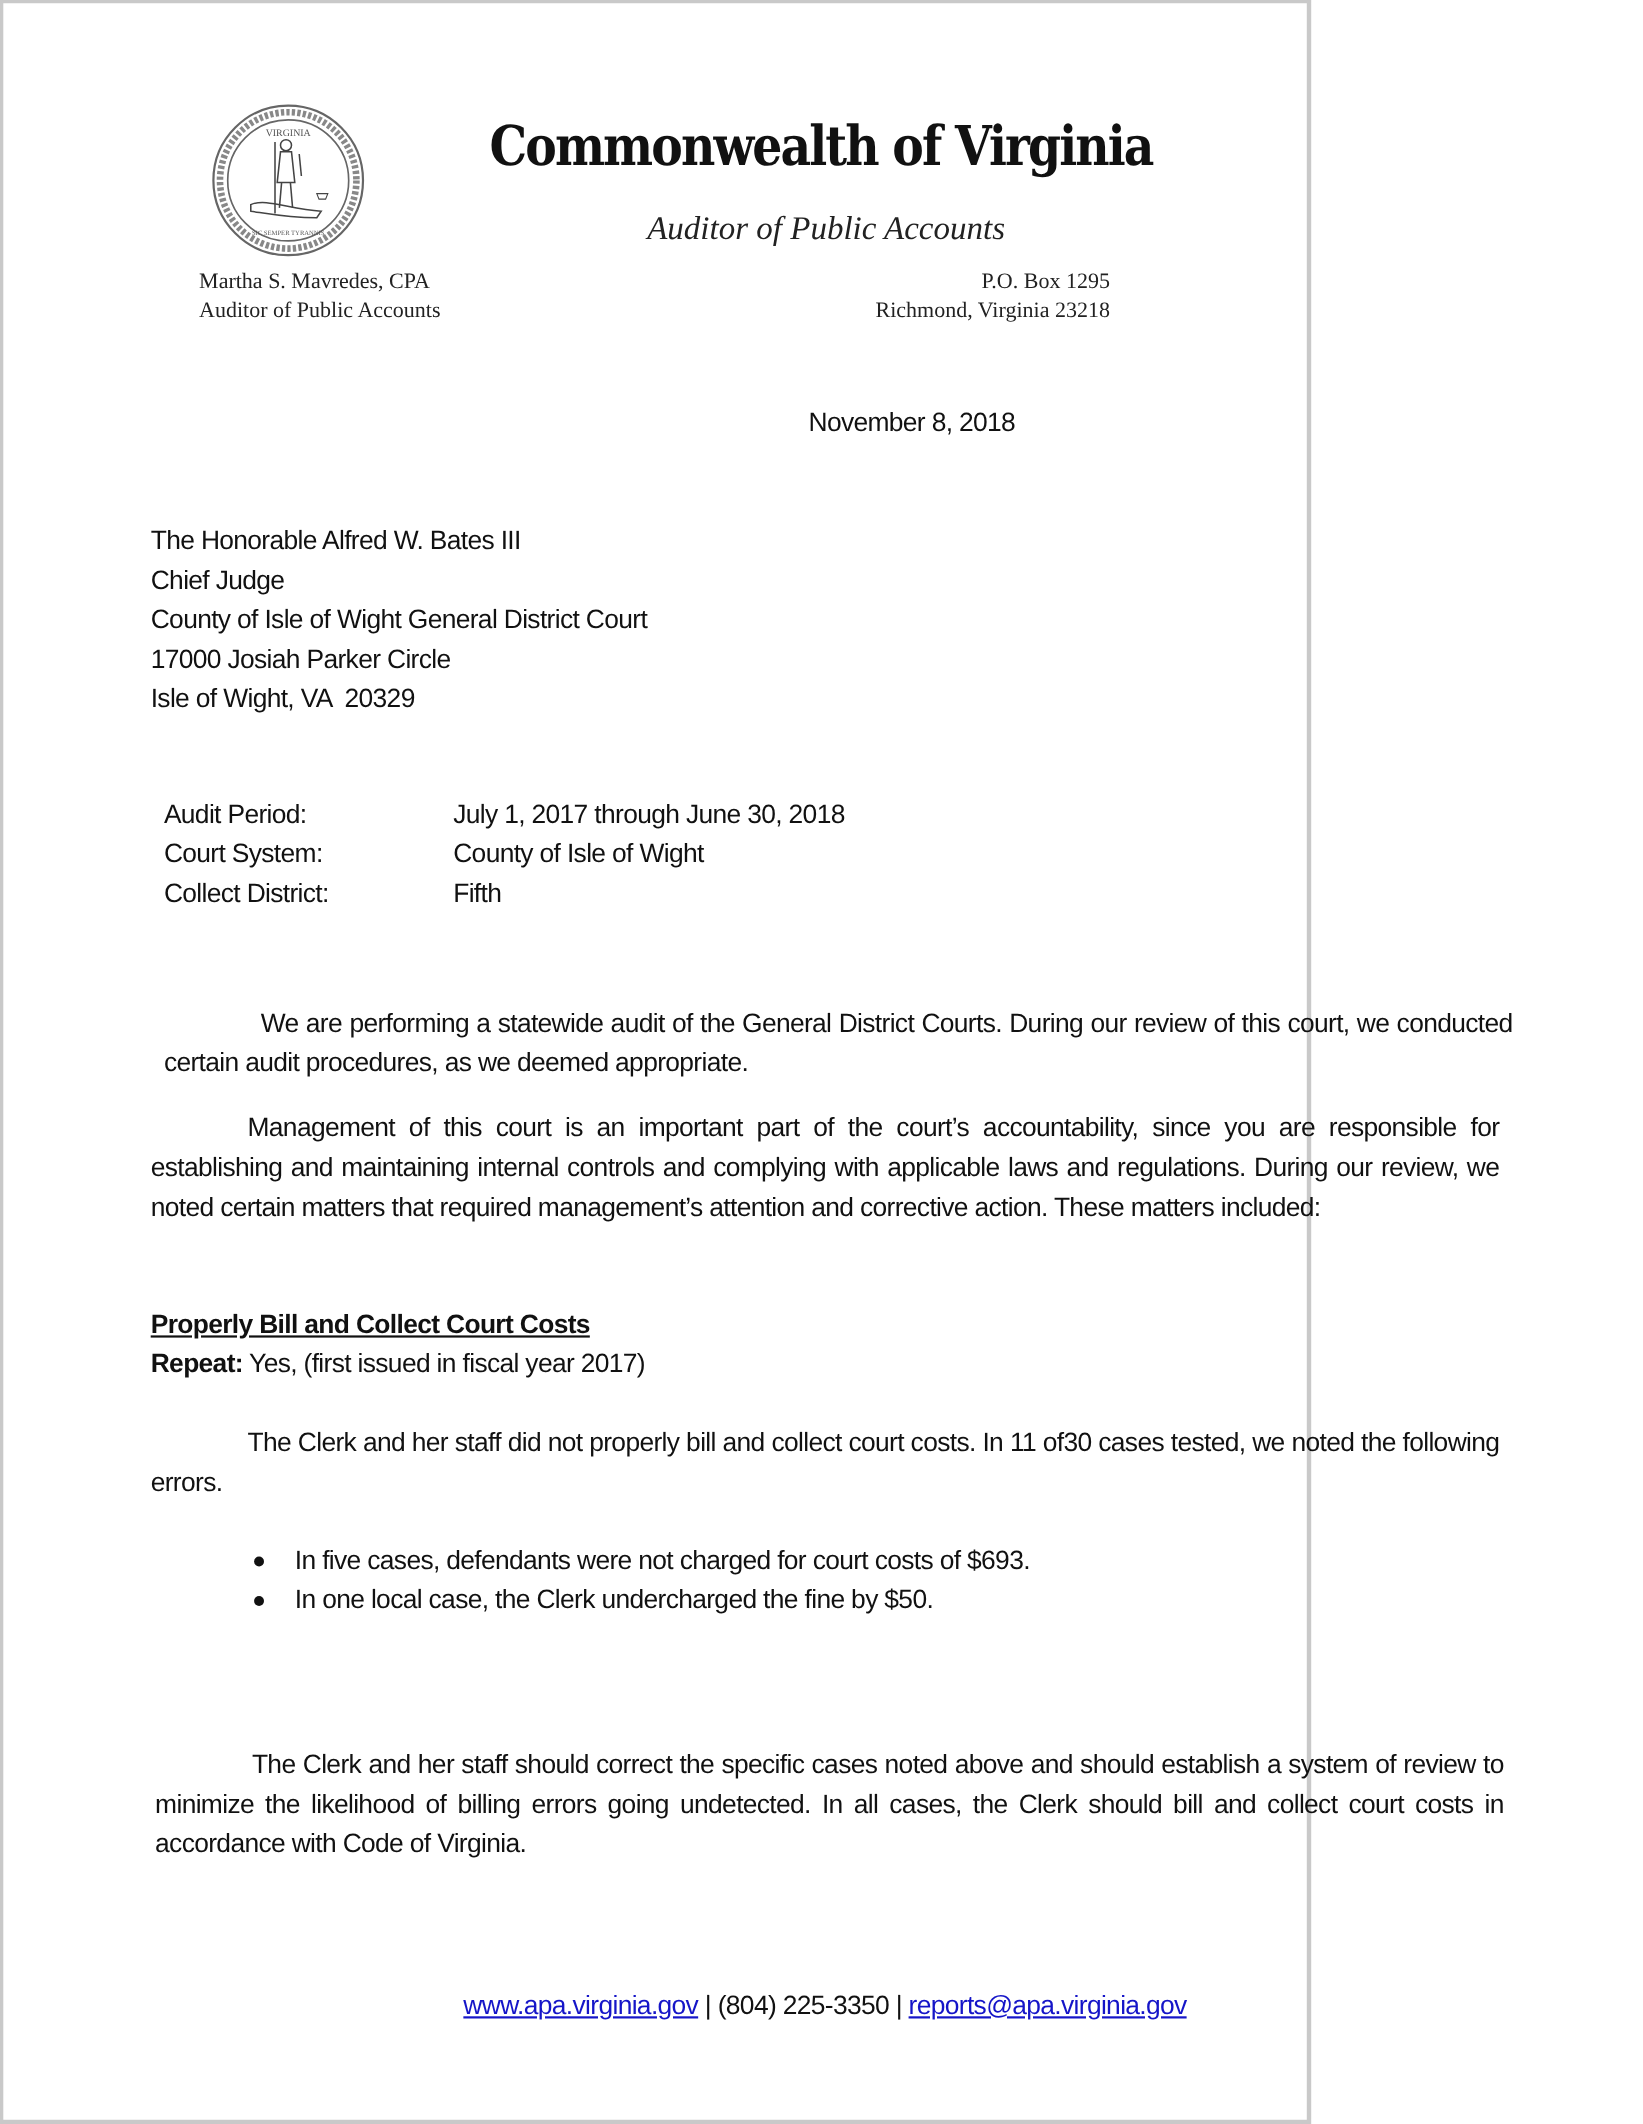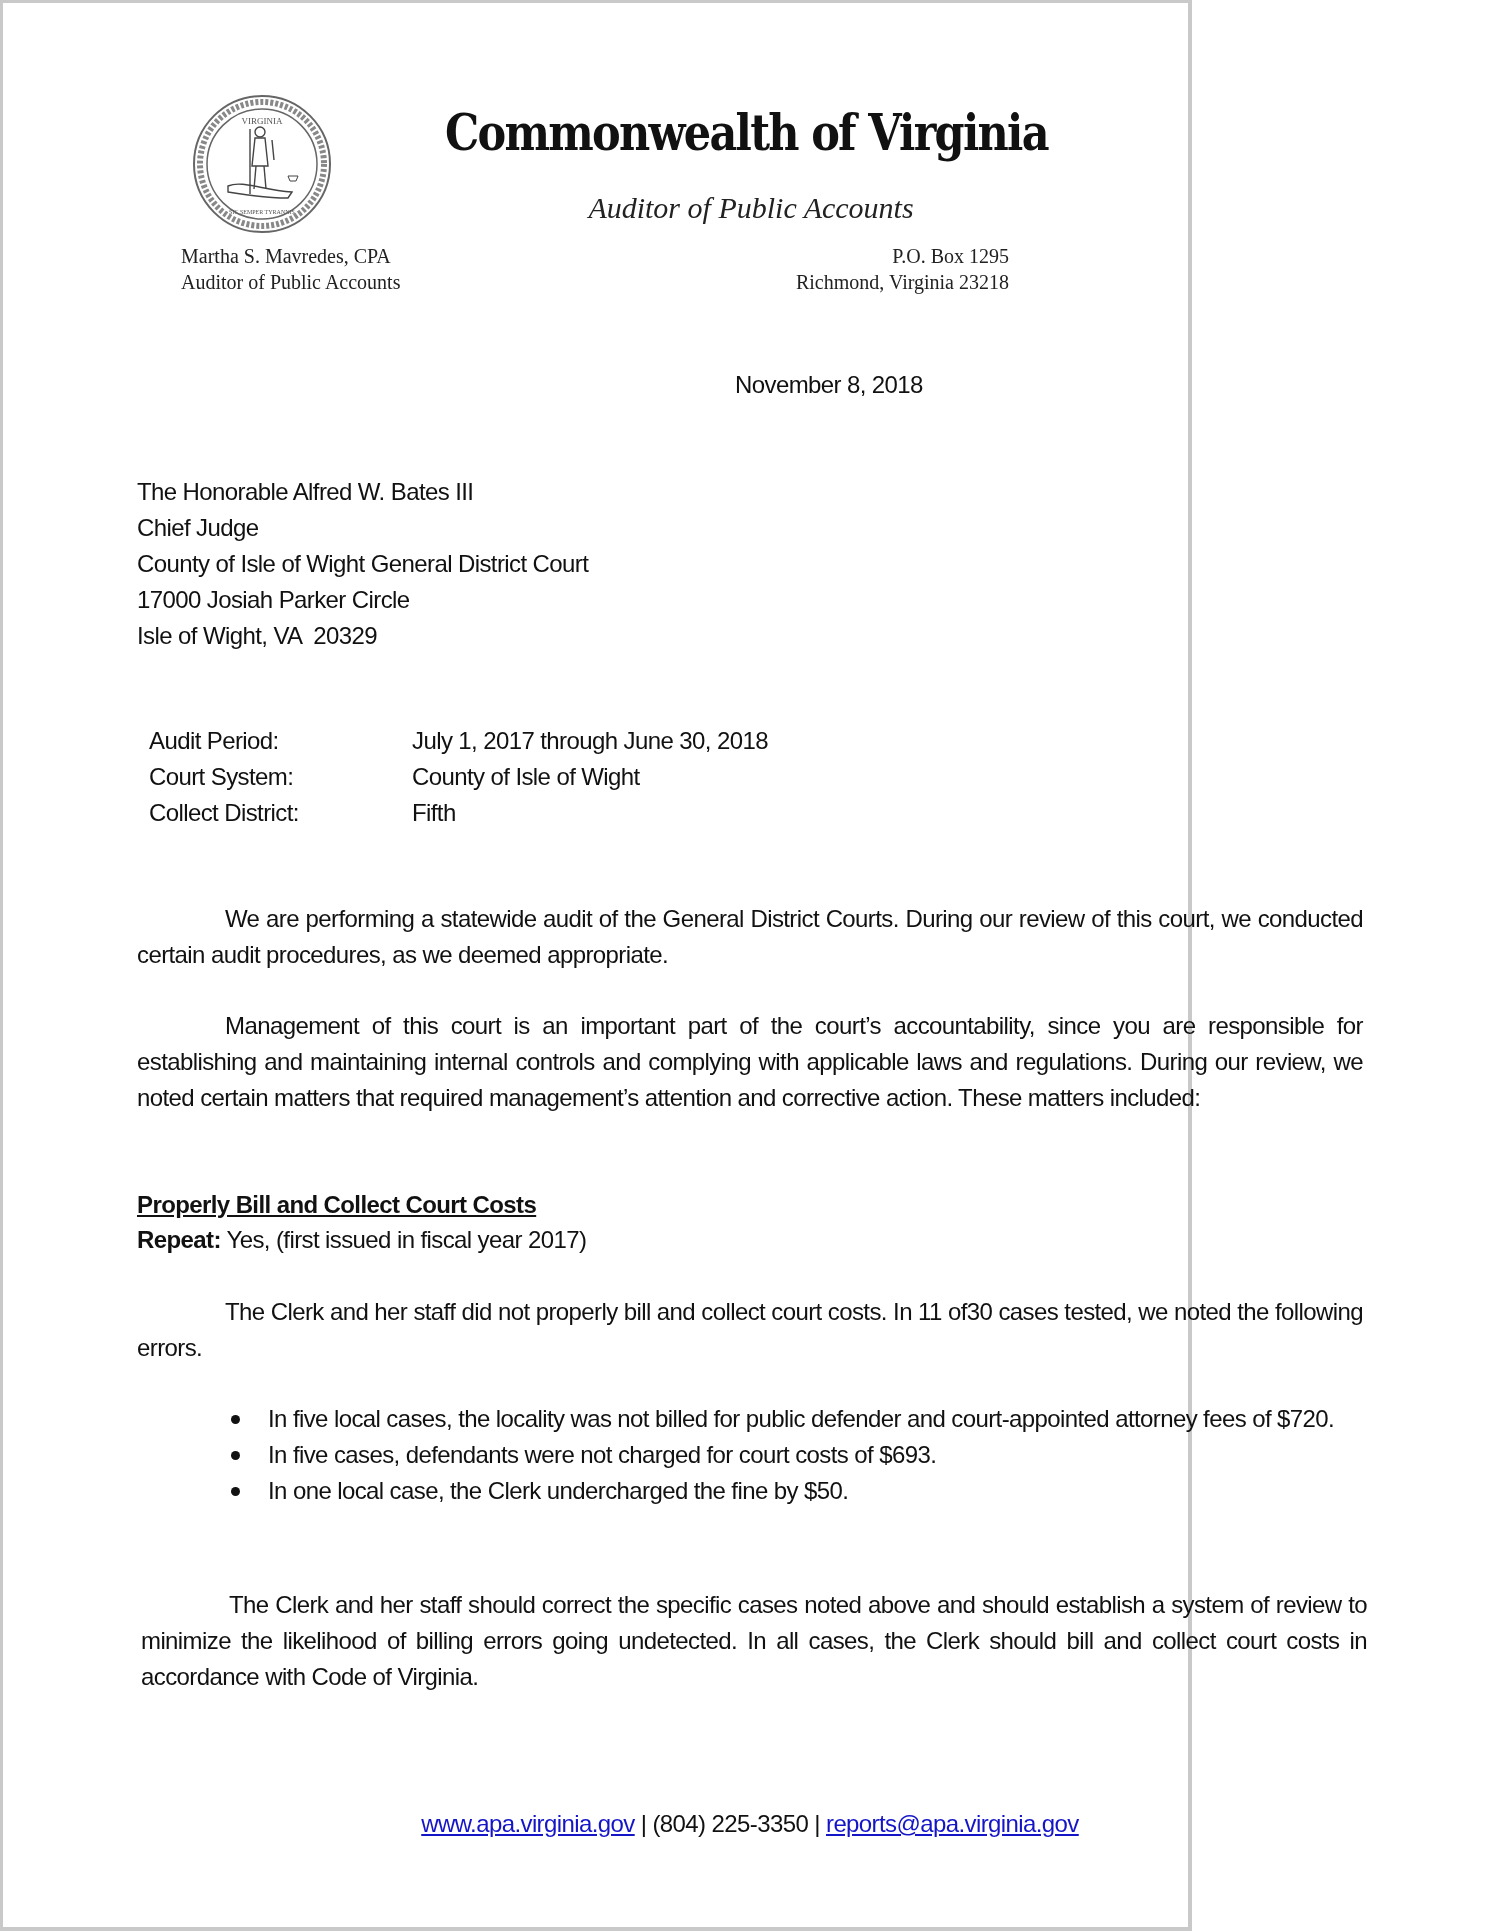--- a/index.html
+++ b/index.html
@@ -114,32 +114,31 @@
     <div class="audit-row">
       <span class="audit-label">Court System:</span>
       <span>County of Isle of Wight</span>
     </div>
     <div class="audit-row">
       <span class="audit-label">Collect District:</span>
       <span>Fifth</span>
     </div>
   </div>
 
-  <p class="para body-text p1" style="margin:0">We are performing a statewide audit of the General District Courts.  During our review of this court, we conducted certain audit procedures, as we deemed appropriate.</p>
+  <p class="para body-text p1" style="margin:12px">We are performing a statewide audit of the General District Courts.  During our review of this court, we conducted certain audit procedures, as we deemed appropriate.</p>
   <p class="para body-text p2" style="margin:0">Management of this court is an important part of the court’s accountability, since you are responsible for establishing and maintaining internal controls and complying with applicable laws and regulations.  During our review, we noted certain matters that required management’s attention and corrective action.  These matters included:</p>
 
   <div class="abs body-text heading">Properly Bill and Collect Court Costs</div>
   <div class="abs body-text repeat">
     <b>Repeat:</b><span style="white-space:pre"> Yes, (first issued in fiscal year 2017)</span>
   </div>
 
   <p class="para body-text p3" style="margin:0">The Clerk and her staff did not properly bill and collect court costs.  In 11 of30 cases tested, we noted the following errors.</p>
 
   <ul class="bullets body-text">
-    <li><span class="dot"></span><span>In five local cases, the locality was not billed for public defender and court-appointed attorney fees of $720.</span></li>
     <li><span class="dot"></span><span>In five cases, defendants were not charged for court costs of $693.</span></li>
     <li><span class="dot"></span><span>In one local case, the Clerk undercharged the fine by $50.</span></li>
   </ul>
 
   <p class="para body-text p4" style="margin:4px">The Clerk and her staff should correct the specific cases noted above and should establish a system of review to minimize the likelihood of billing errors going undetected.  In all cases, the Clerk should bill and collect court costs in accordance with Code of Virginia.</p>
 
   <div class="abs footer">
     <a>www.apa.virginia.gov</a><span class="sep" style="white-space:pre"> | </span><span class="sep">(804) 225-3350</span><span class="sep" style="white-space:pre"> | </span><a>reports@apa.virginia.gov</a>
   </div>
 </div>

